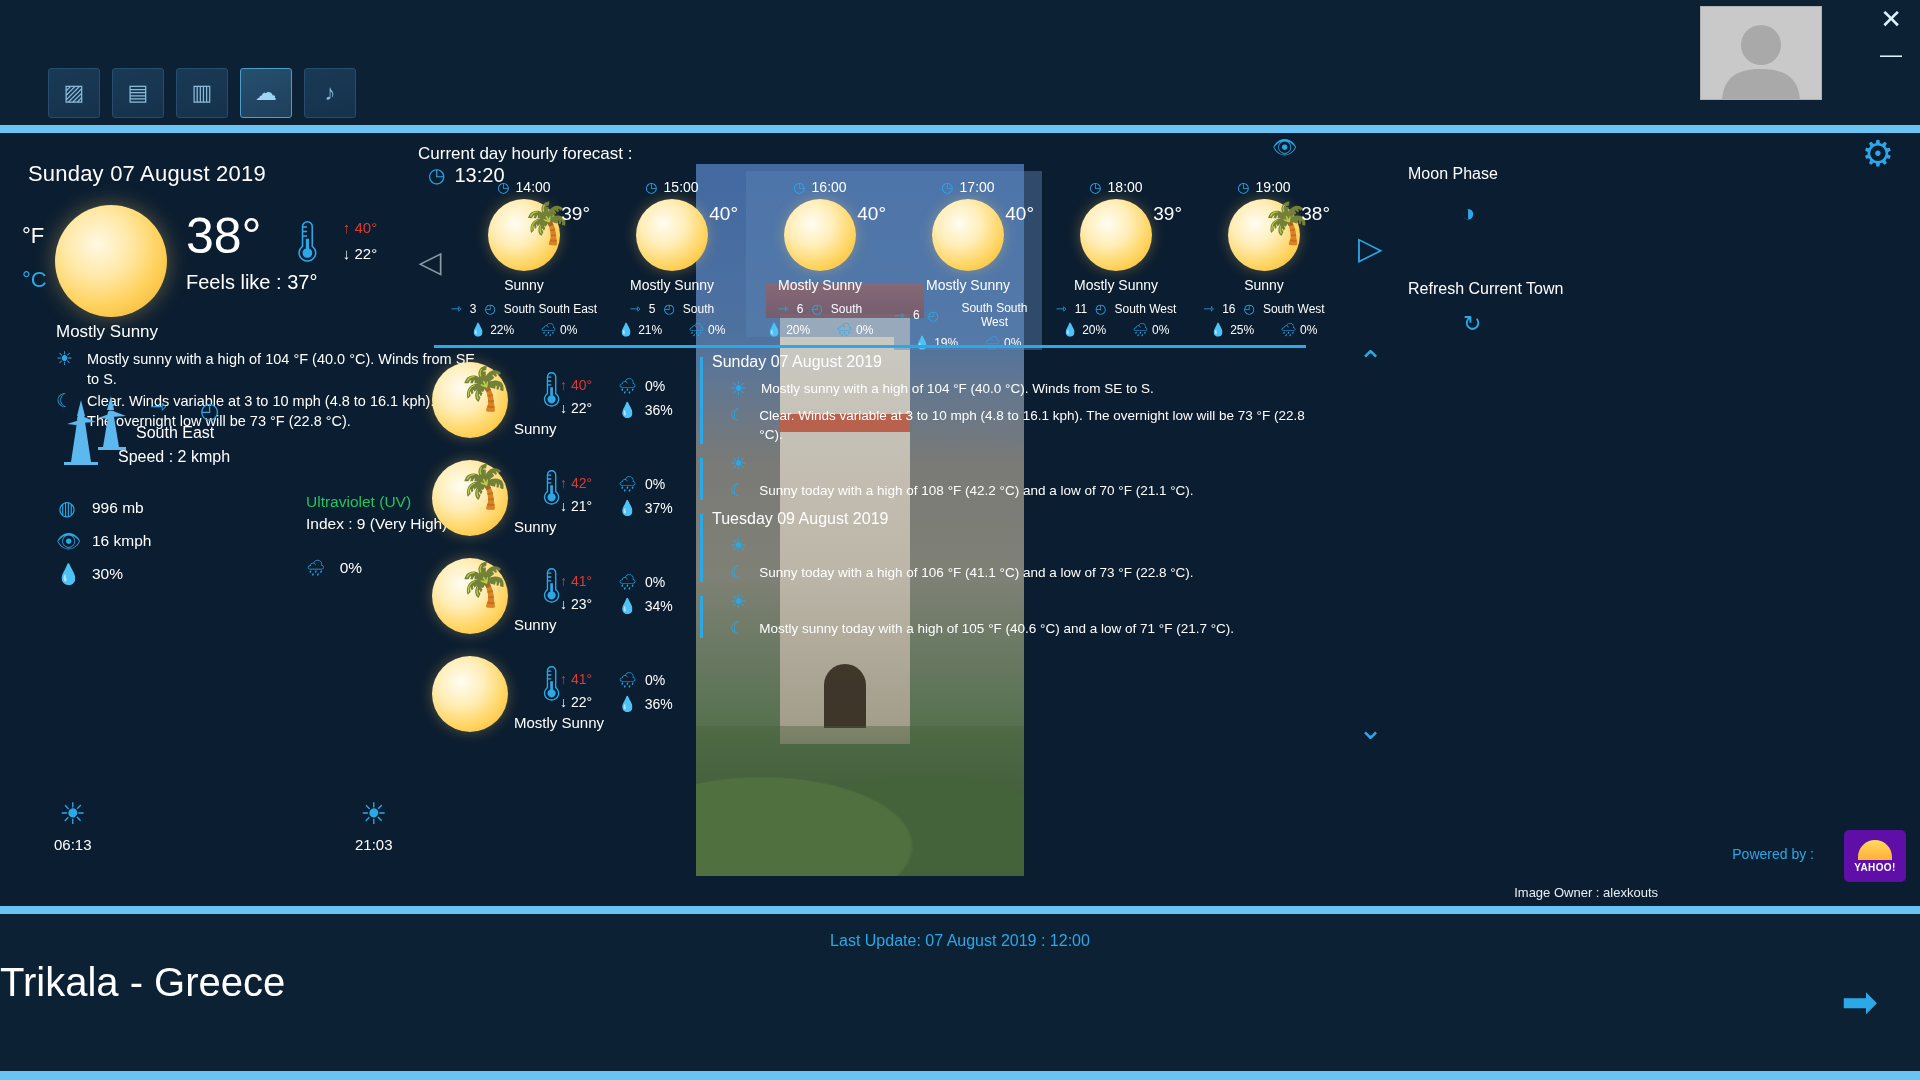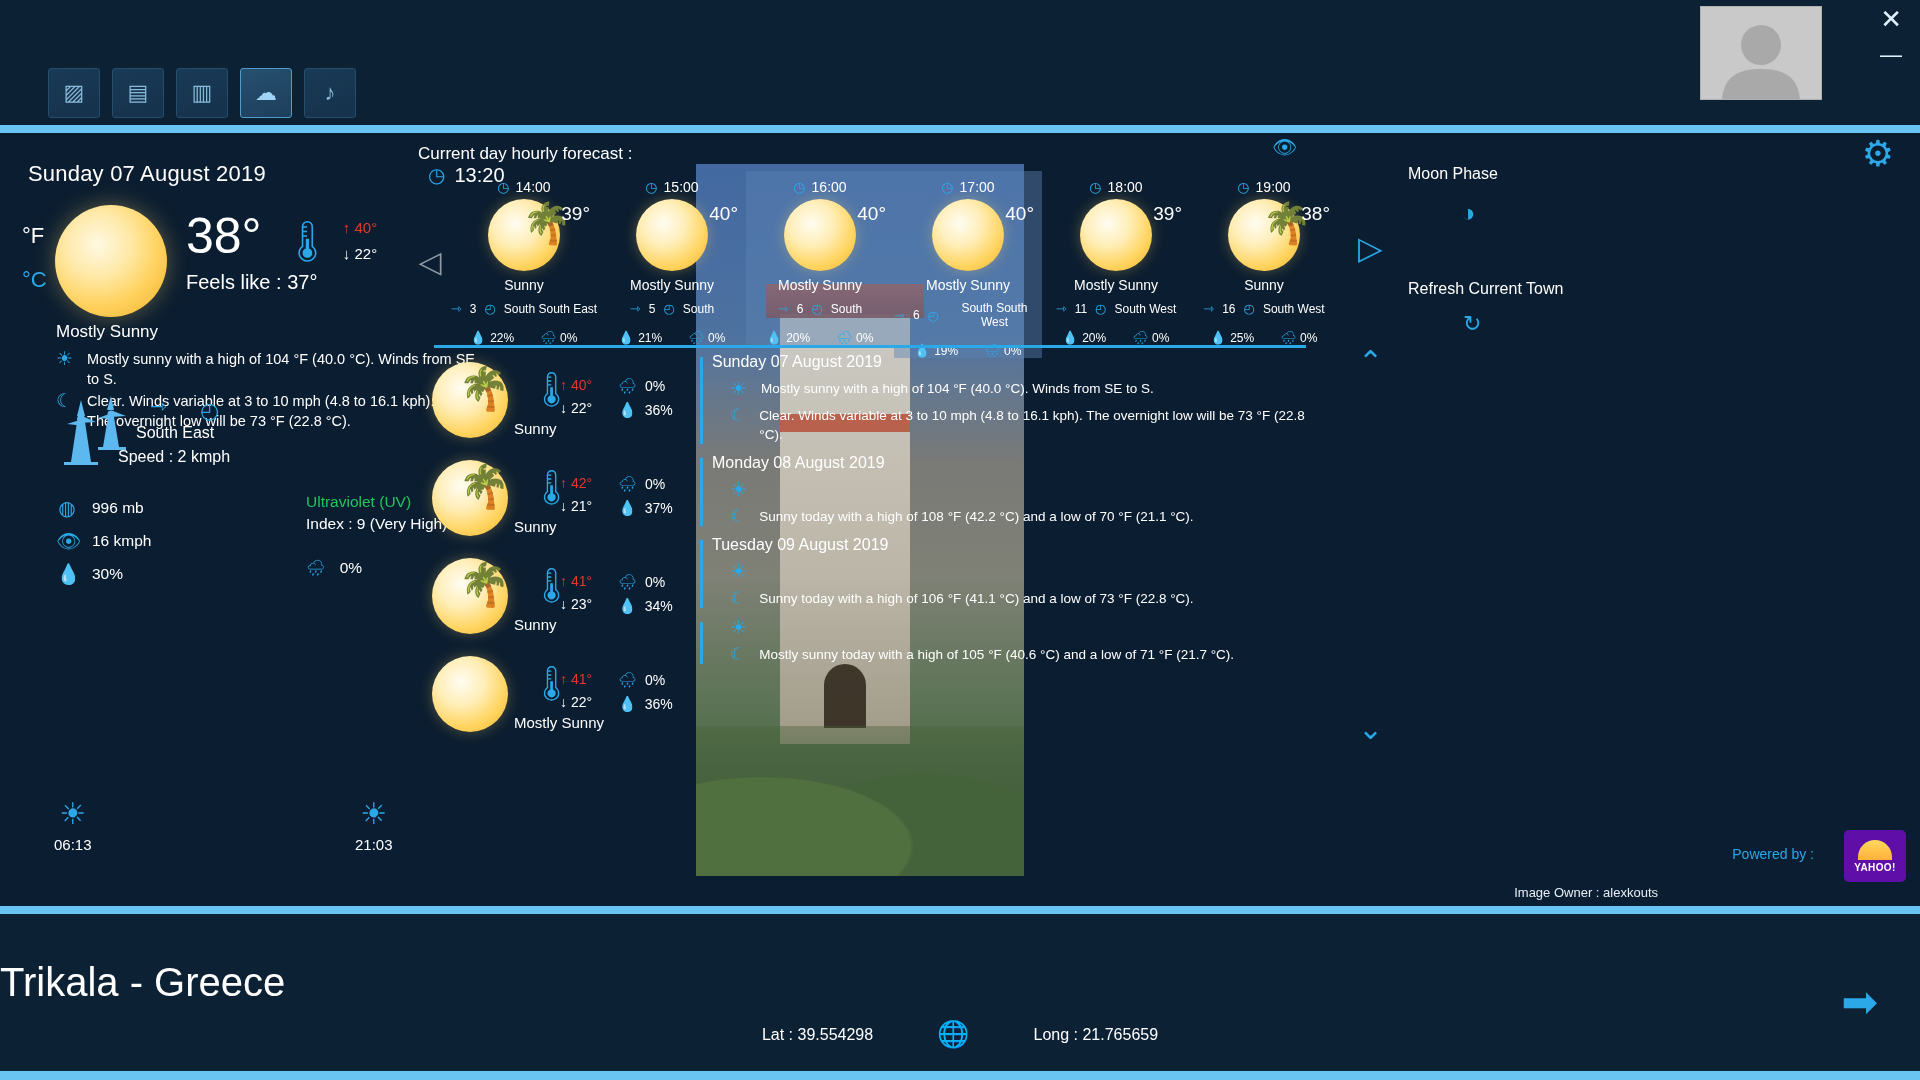--- a/index.html
+++ b/index.html
@@ -96,21 +96,21 @@
   .hour-sun {
     position:absolute; left:50%; transform:translateX(-50%); top:2px;
     width:72px; height:72px; border-radius:50%;
     background: radial-gradient(circle at 38% 34%, #fffdf2 0%, #ffeeb8 34%, #ffd45f 66%, #f8c448 82%, rgba(248,196,72,.25) 100%);
     box-shadow:0 0 14px rgba(255,214,102,.3);
   }
   .hour-palm { position:absolute; left:50%; margin-left:-2px; top:6px; font-size:40px; line-height:40px; }
   .hour-temp { position:absolute; right:8px; top:6px; font-size:19px; }
   .hour-cond { font-size:14px; margin-top:2px; }
   .hour-meta { font-size:12px; margin-top:8px; display:flex; justify-content:center; gap:8px; align-items:center; }
-  .hour-meta2 { font-size:12px; margin-top:14px; display:flex; justify-content:center; gap:26px; align-items:center; }
+  .hour-meta2 { font-size:12px; margin-top:6px; display:flex; justify-content:center; gap:26px; align-items:center; }
   .hour-meta .ico, .hour-meta2 .ico { font-size:13px; }
 
   .strip-rule { position:absolute; left:434px; top:204px; width:872px; height:3px; background:#2aa8e8; }
 
   
   .photo {
     position:absolute; left:696px; top:23px; width:328px; height:712px;
     background:
       linear-gradient(180deg, rgba(60,100,160,.55), rgba(60,100,160,.2) 30%, rgba(40,80,50,.35) 100%),
       linear-gradient(180deg,#4b6fa3 0%, #55779f 24%, #8d8273 42%, #9a8f7c 58%, #6b7f55 78%, #4e6a42 100%);
@@ -525,21 +525,20 @@
           <span class="ico">☀</span>
           <span>Mostly sunny with a high of 104 °F (40.0 °C). Winds from SE to S.</span>
         </div>
         <div class="detail-line">
           <span class="ico moon">☾</span>
           <span>Clear. Winds variable at 3 to 10 mph (4.8 to 16.1 kph). The overnight low will be 73 °F (22.8 °C).</span>
         </div>
       </div>
 
       <div class="detail-day">
-        <div class="detail-date">Monday 08 August 2019</div>
         <div class="detail-line">
           <span class="ico">☀</span>
           <span></span>
         </div>
         <div class="detail-line">
           <span class="ico moon">☾</span>
           <span>Sunny today with a high of 108 °F (42.2 °C) and a low of 70 °F (21.1 °C).</span>
         </div>
       </div>
 
@@ -582,23 +581,19 @@
       <div class="powered">Powered by :</div>
       <div class="yahoo-logo">
         <div class="yahoo-sun"></div>
         <div class="yahoo-word">YAHOO!</div>
       </div>
     </div>
   </div>
 
   <div class="accent-rule" style="top:906px"></div>
   <div class="footer">
+    <div class="last-update">Last Update:  07 August 2019 : 12:00</div>
     <div class="city">Trikala - Greece</div>
-    <div class="coords">
-      <span>Lat : 39.554298</span>
-      <span class="globe">🌐</span>
-      <span>Long : 21.765659</span>
-    </div>
     <div class="next-arrow">➡</div>
     <div class="footer-rule-bottom"></div>
   </div>
 
 </div>
 
 </body></html>

